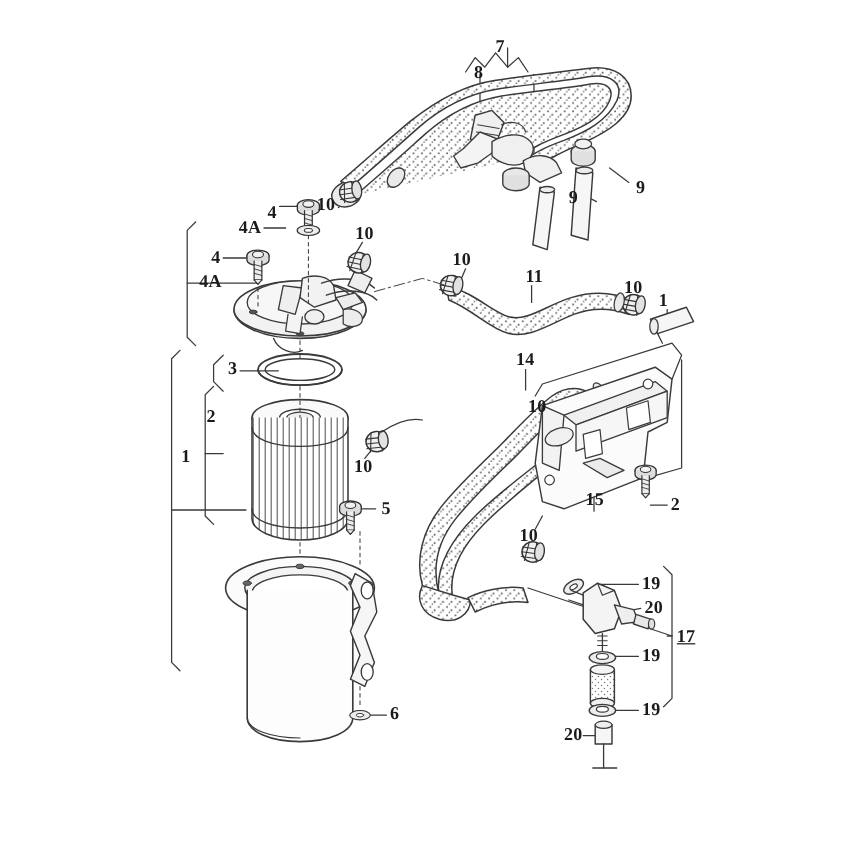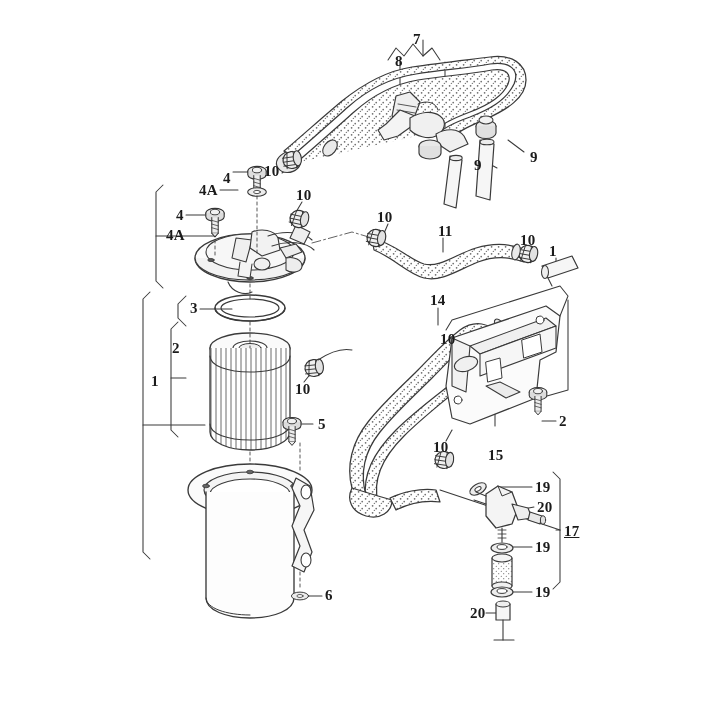--- a/index.html
+++ b/index.html
@@ -337,21 +337,21 @@
   <div class="callout" style="left:520px; top:233px;">10</div>
   <div class="callout" style="left:549px; top:244px;">1</div>
   <div class="callout" style="left:190px; top:301px;">3</div>
   <div class="callout" style="left:430px; top:293px;text-align:center;">14</div>
   <div class="callout" style="left:440px; top:332px;">10</div>
   <div class="callout" style="left:172px; top:341px;">2</div>
   <div class="callout" style="left:151px; top:374px;">1</div>
   <div class="callout" style="left:295px; top:382px;">10</div>
   <div class="callout" style="left:318px; top:417px;">5</div>
   <div class="callout" style="left:559px; top:414px;">2</div>
-  <div class="callout" style="left:488px; top:448px;">15</div>
+  <div class="callout" style="left:488px; top:410px;">15</div>
   <div class="callout" style="left:433px; top:440px;">10</div>
   <div class="callout" style="left:535px; top:480px;">19</div>
   <div class="callout" style="left:537px; top:500px;">20</div>
   <div class="callout" style="left:564px; top:524px;text-decoration:underline;">17</div>
   <div class="callout" style="left:535px; top:540px;">19</div>
   <div class="callout" style="left:535px; top:585px;">19</div>
   <div class="callout" style="left:470px; top:606px;">20</div>
   <div class="callout" style="left:325px; top:588px;">6</div>
 
   <div id="footer-band">

